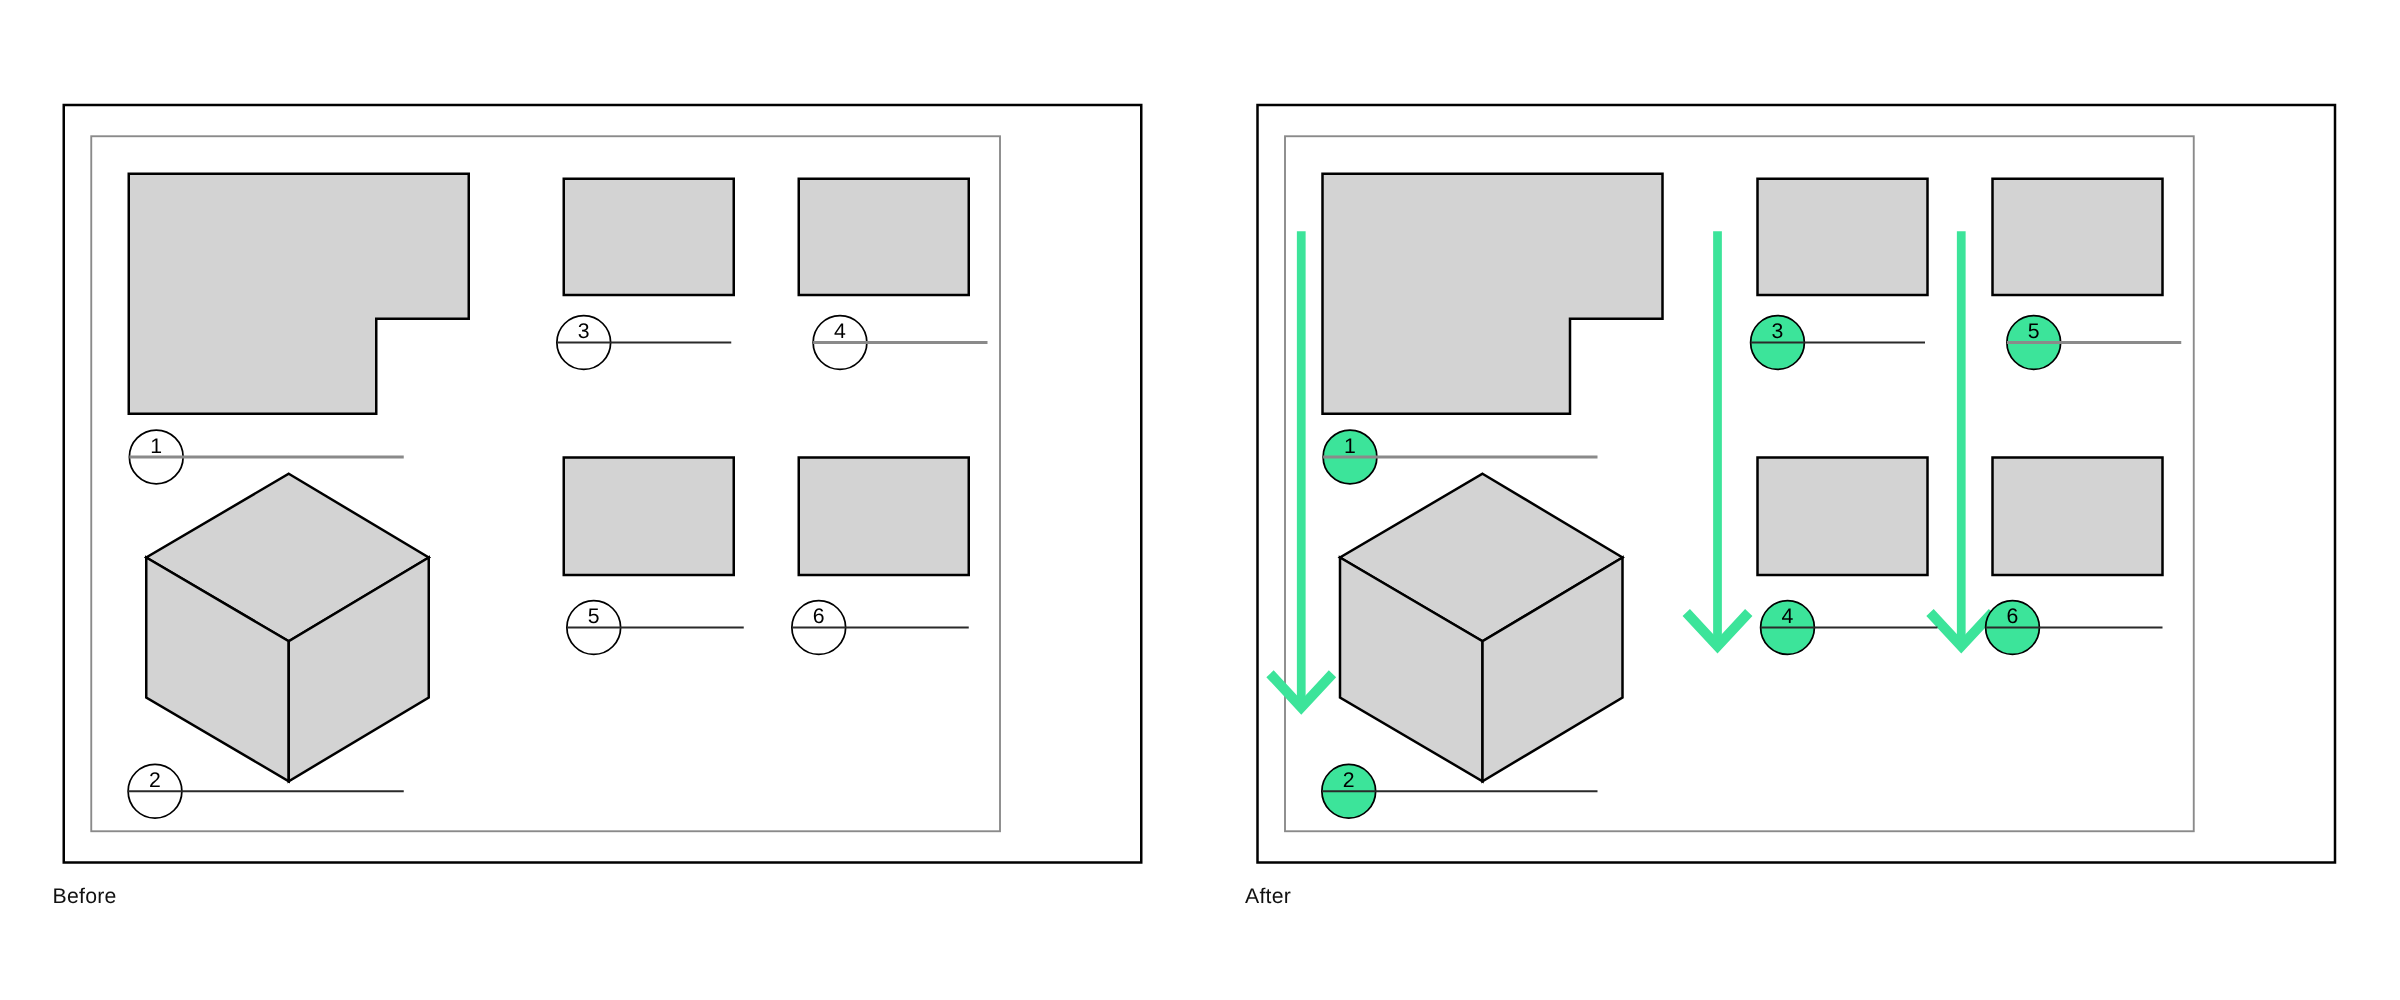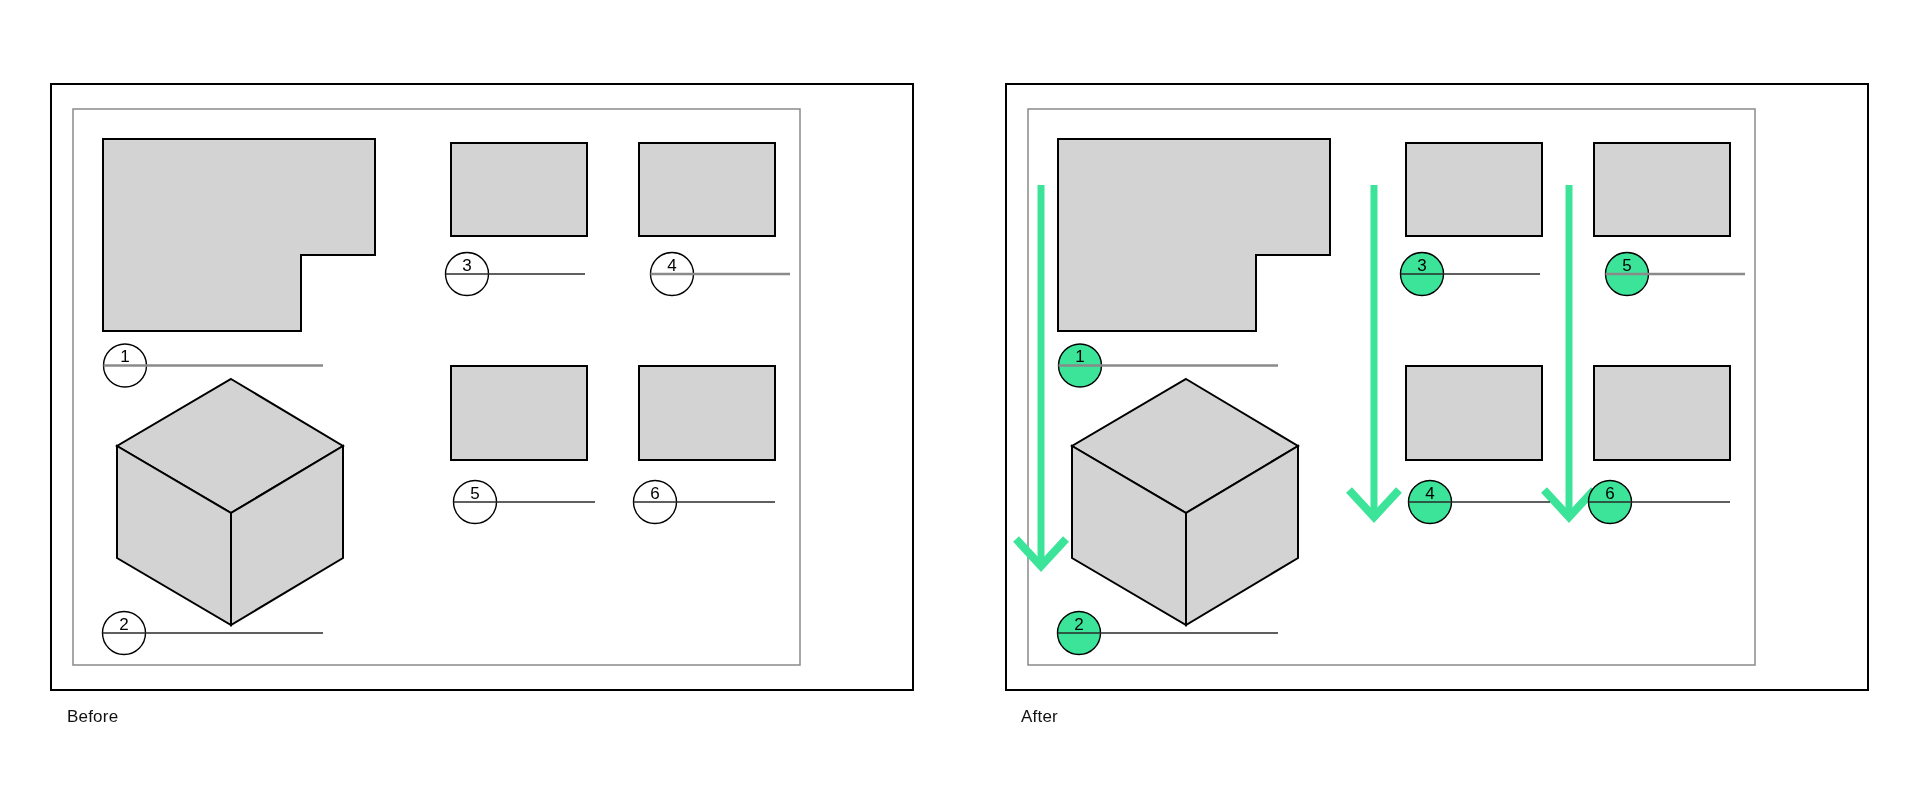--- a/index.html
+++ b/index.html
@@ -90,15 +90,15 @@
         <line x1="650.5" y1="274" x2="790" y2="274" stroke="#8a8a8a" stroke-width="2.4"></line>
         <text x="672" y="270.5" text-anchor="middle">5</text>
         <circle cx="475" cy="502" r="21.5" fill="#3ce49a" stroke="#000000" stroke-width="1.4"></circle>
         <line x1="453.5" y1="502" x2="595" y2="502" stroke="#2a2a2a" stroke-width="1.5"></line>
         <text x="475" y="498.5" text-anchor="middle">4</text>
         <circle cx="655" cy="502" r="21.5" fill="#3ce49a" stroke="#000000" stroke-width="1.4"></circle>
         <line x1="633.5" y1="502" x2="775" y2="502" stroke="#2a2a2a" stroke-width="1.5"></line>
         <text x="655" y="498.5" text-anchor="middle">6</text>
       </g>
     </svg>
-  <div class="caption" style="left:67px">Before</div>
-  <div class="caption" style="left:1021px">After</div>
+  <div class="caption" style="left:42px">Before</div>
+  <div class="caption" style="left:996px">After</div>
 </div>
 
 </body></html>

